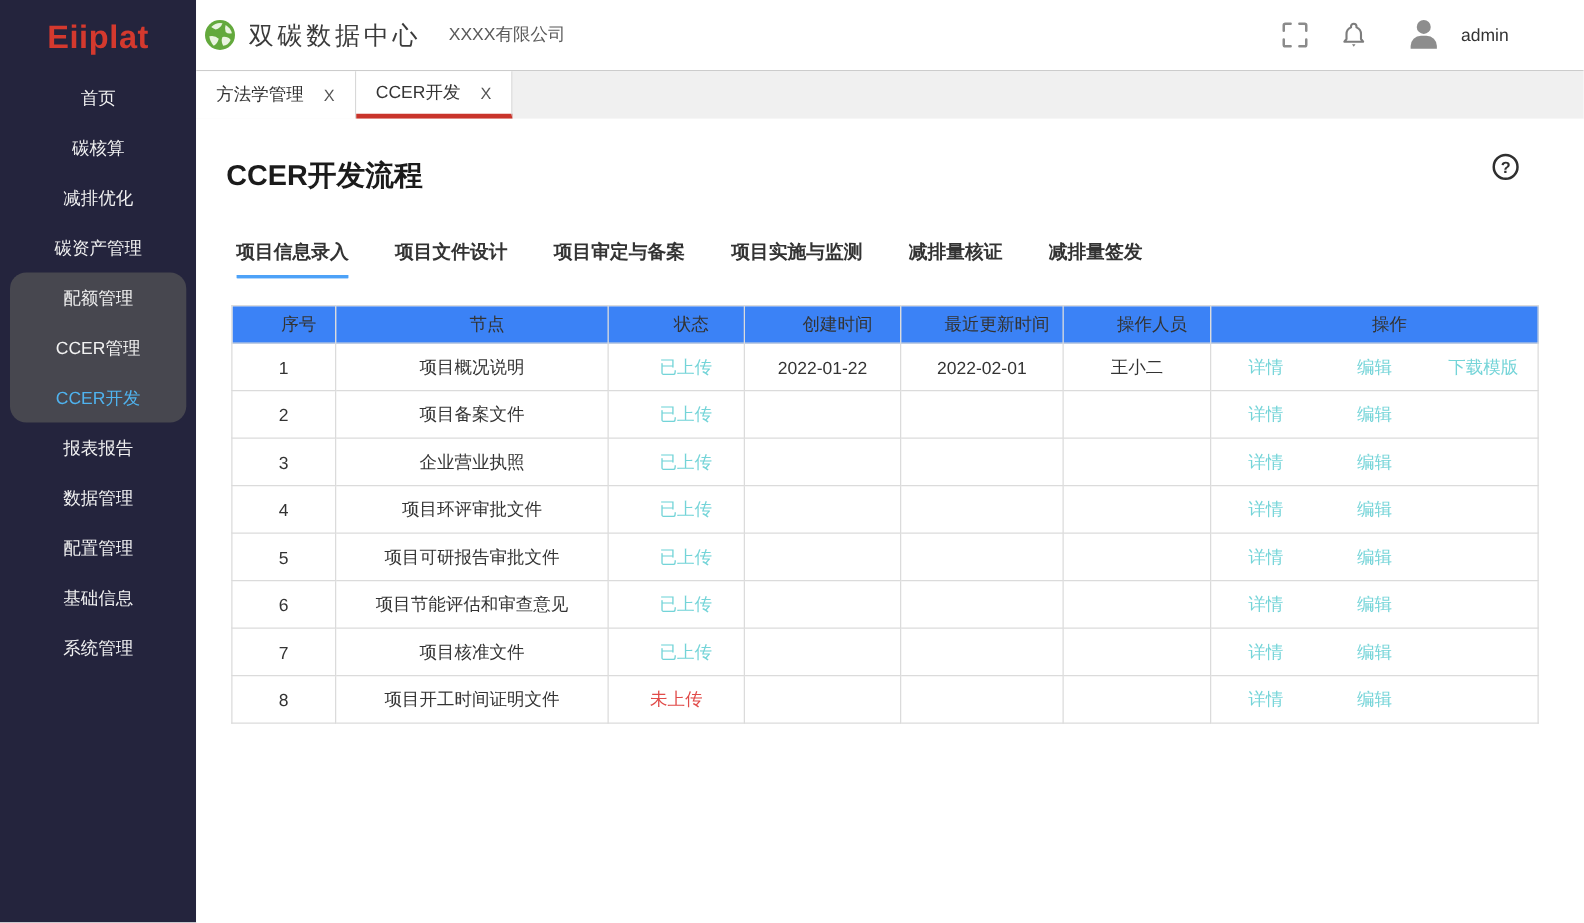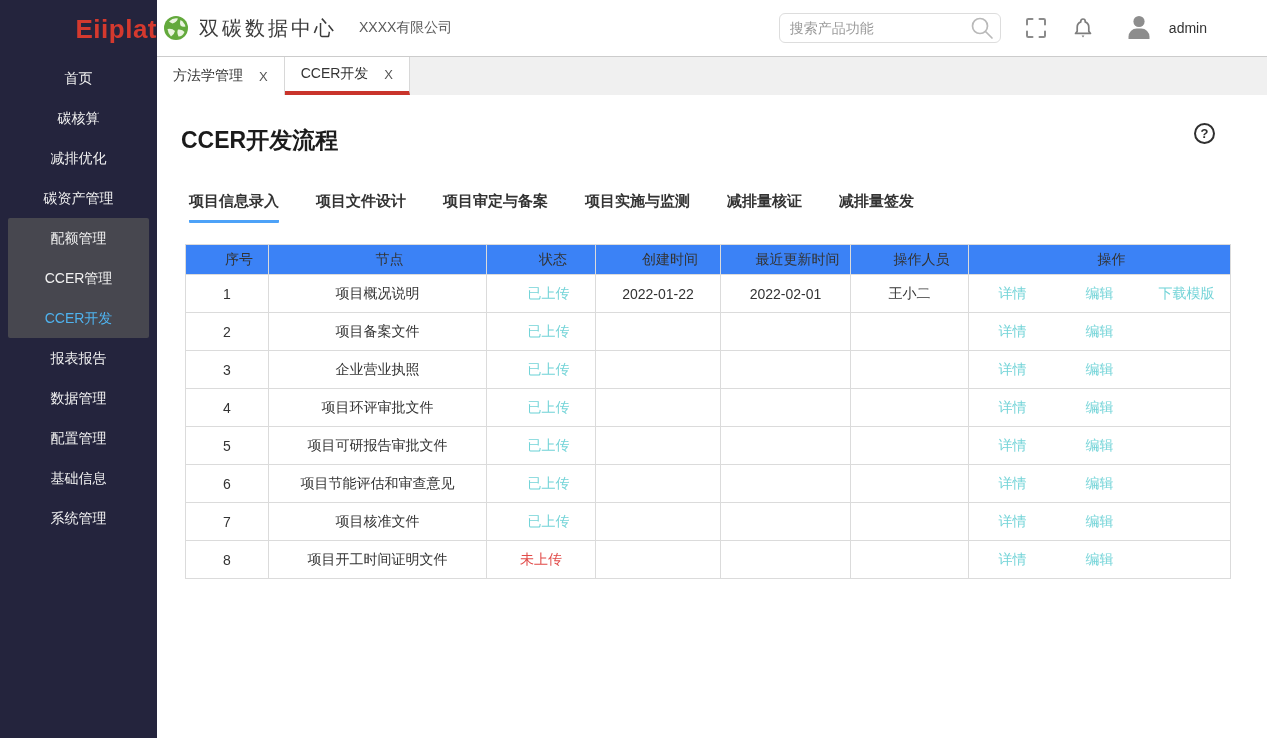--- a/index.html
+++ b/index.html
@@ -2,23 +2,23 @@
 <html><head>
 <meta charset="utf-8">
 <style>
   * { margin:0; padding:0; box-sizing:border-box; }
   html,body { width:1267px; height:738px; }
   body { font-family:"Liberation Sans","DejaVu Sans",sans-serif; background:#fff; overflow:hidden; }
   .app { display:flex; width:1267px; height:738px; }
 
   
   .sidebar { width:157px; flex-shrink:0; background:#24243D; display:flex; flex-direction:column; }
-  .side-logo { height:58px; line-height:58px; text-align:right; color:#D4392E; font-size:26px; font-weight:600; letter-spacing:.5px; }
+  .side-logo { height:58px; line-height:58px; text-align:center; color:#D4392E; font-size:26px; font-weight:600; letter-spacing:.5px; }
   .side-item { height:40px; line-height:40px; text-align:center; color:#F2F2F2; font-size:14px; cursor:pointer; white-space:nowrap; }
-  .submenu { background:#47474F; margin:0 8px; border-radius:2px; }
+  .submenu { background:#47474F; margin:0 8px; border-radius:13px; }
   .side-item.active { color:#4FB3EF; }
 
   
   .main { flex:1; display:flex; flex-direction:column; background:#fff; min-width:0; }
 
   
   .topbar { height:57px; flex-shrink:0; display:flex; align-items:center; border-bottom:1px solid #CCCCCC; padding:0 60px 0 6px; background:#fff; }
   .globe { width:26px; height:26px; flex-shrink:0; }
   .brand { font-family:"Liberation Serif","DejaVu Serif",serif; font-size:20px; color:#3B3B3B; letter-spacing:3px; margin-left:10px; white-space:nowrap; }
   .company { font-size:14px; color:#5A5A5A; margin-left:22px; white-space:nowrap; }
@@ -87,27 +87,20 @@
       <svg class="globe" viewBox="0 0 26 26">
         <circle cx="13" cy="13" r="12" fill="#63A93C"></circle>
         <path d="M6 6.5 Q10 2.5 15 3.5 Q13.5 7.5 9.5 8.5 Q7.2 7.6 6 6.5 Z" fill="#EAF4E0"></path>
         <path d="M17.5 5 Q21.5 7.5 22.5 11.5 Q19.5 12.5 17.5 10.5 Q16.5 7.5 17.5 5 Z" fill="#EAF4E0"></path>
         <path d="M4.5 14 Q9 13 12 16 Q11 20 8 21.5 Q5 18.5 4.5 14 Z" fill="#EAF4E0"></path>
         <path d="M15 14.5 Q19.5 14 21.5 17 Q19.5 21.5 15.5 21.5 Q13.5 17.5 15 14.5 Z" fill="#EAF4E0"></path>
       </svg>
       <span class="brand">双碳数据中心</span>
       <span class="company">XXXX有限公司</span>
       <span class="tb-spacer"></span>
-      <div class="searchbox">
-        <input type="text" placeholder="搜索产品功能" style="">
-        <svg class="search-ic" viewBox="0 0 26 26">
-          <circle cx="11" cy="11" r="7.5" fill="none" stroke="#B9B9B9" stroke-width="1.7"></circle>
-          <line x1="16.5" y1="16.5" x2="23" y2="23" stroke="#B9B9B9" stroke-width="1.7" stroke-linecap="round"></line>
-        </svg>
-      </div>
       <svg class="tb-ic fullscreen" viewBox="0 0 26 26">
         <g fill="none" stroke="#8B8B8B" stroke-width="2" stroke-linejoin="round" stroke-linecap="round">
           <path d="M9.5 4 H5.3 Q4 4 4 5.3 V9.5"></path>
           <path d="M16.5 4 H20.7 Q22 4 22 5.3 V9.5"></path>
           <path d="M4 16.5 V20.7 Q4 22 5.3 22 H9.5"></path>
           <path d="M22 16.5 V20.7 Q22 22 20.7 22 H16.5"></path>
         </g>
       </svg>
       <svg class="tb-ic bell" viewBox="0 0 28 28">
         <path d="M14 5 a2.2 2.2 0 0 1 2.2 2.2 v0.7 a5.8 5.8 0 0 1 3.6 5.4 V17.2 L21.5 19.4 H6.5 L8.2 17.2 V13.3 A5.8 5.8 0 0 1 11.8 7.9 V7.2 A2.2 2.2 0 0 1 14 5 Z" fill="none" stroke="#7D7D7D" stroke-width="1.7" stroke-linejoin="round"></path>

